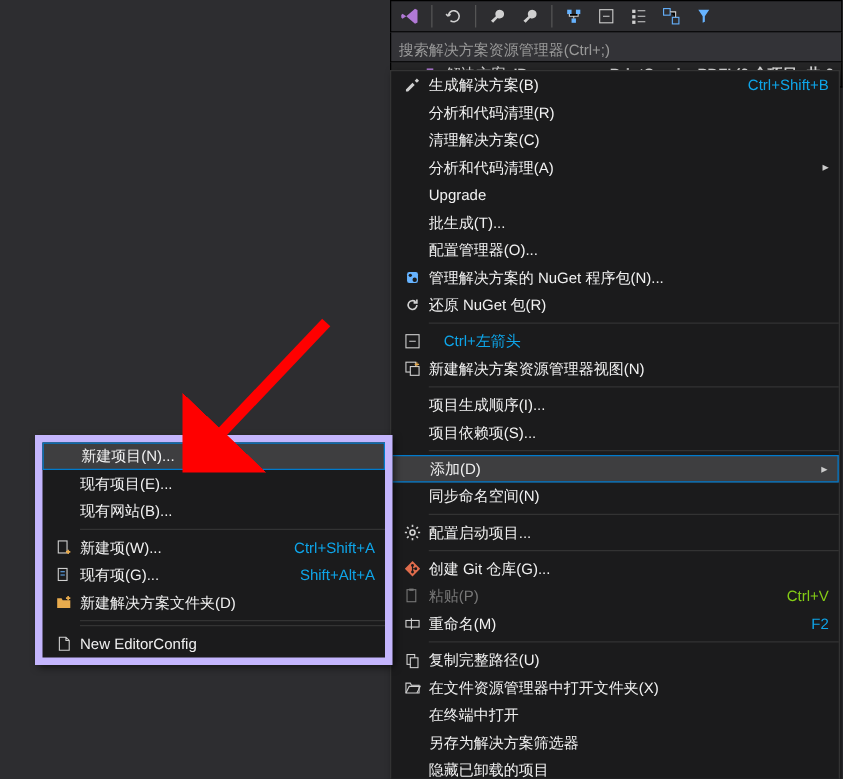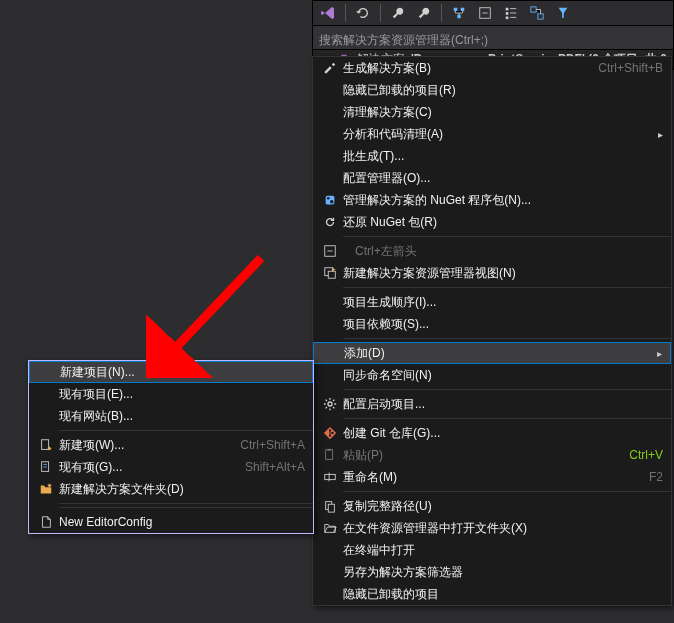--- a/index.html
+++ b/index.html
@@ -85,42 +85,42 @@
     background: #3e3e40;
     border: 1px solid #007acc;
     height: 22px;
   }
   .icon-col {
     width: 26px;
     display: flex; align-items: center; justify-content: center;
     flex-shrink: 0;
   }
   .label-col { flex: 1; white-space: nowrap; overflow: hidden; }
-  .shortcut-col { color: #737373; margin-left: 12px; white-space: nowrap; }
+  .shortcut-col { color: #0ea5e9; margin-left: 12px; white-space: nowrap; }
   .arrow-col {
     width: 12px;
     text-align: right;
     color: #ccc;
     font-size: 10px;
   }
   .menu-sep {
     height: 1px;
     background: #333;
     margin: 3px 0 3px 30px;
   }
   .item.disabled { color: #777; }
   .item.disabled .shortcut-col { color: #84cc16; }
 
   
   .submenu {
     position: absolute;
-    top: 360px; left: 28px;
+    top: 348px; left: 28px;
     width: 286px;
     background: #1b1b1c;
-    border: 1px solid #c4b5fd;
+    border: 6px solid #c4b5fd;
     box-shadow: 2px 2px 6px rgba(0,0,0,0.6);
   }
 
   
   svg { display: block; }
 
   
   .red-arrow {
     position: absolute;
     top: 248px;
@@ -213,30 +213,34 @@
       <span class="icon-col">
         <svg width="14" height="14" viewBox="0 0 16 16">
           <path fill="#d0d0d0" d="M2 12l6-6 2 2-6 6H2zM10 4l2-2 2 2-2 2z"></path>
         </svg>
       </span>
       <span class="label-col">生成解决方案(B)</span>
       <span class="shortcut-col">Ctrl+Shift+B</span>
     </div>
     <div class="item">
       <span class="icon-col"></span>
-      <span class="label-col">隐藏已卸载的项目(R)</span>
+      <span class="label-col">分析和代码清理(R)</span>
     </div>
     <div class="item">
       <span class="icon-col"></span>
       <span class="label-col">清理解决方案(C)</span>
     </div>
     <div class="item">
       <span class="icon-col"></span>
       <span class="label-col">分析和代码清理(A)</span>
       <span class="arrow-col">▸</span>
+    </div>
+    <div class="item">
+      <span class="icon-col"></span>
+      <span class="label-col">Upgrade</span>
     </div>
     <div class="item">
       <span class="icon-col"></span>
       <span class="label-col">批生成(T)...</span>
     </div>
     <div class="item">
       <span class="icon-col"></span>
       <span class="label-col">配置管理器(O)...</span>
     </div>
     <div class="item">

